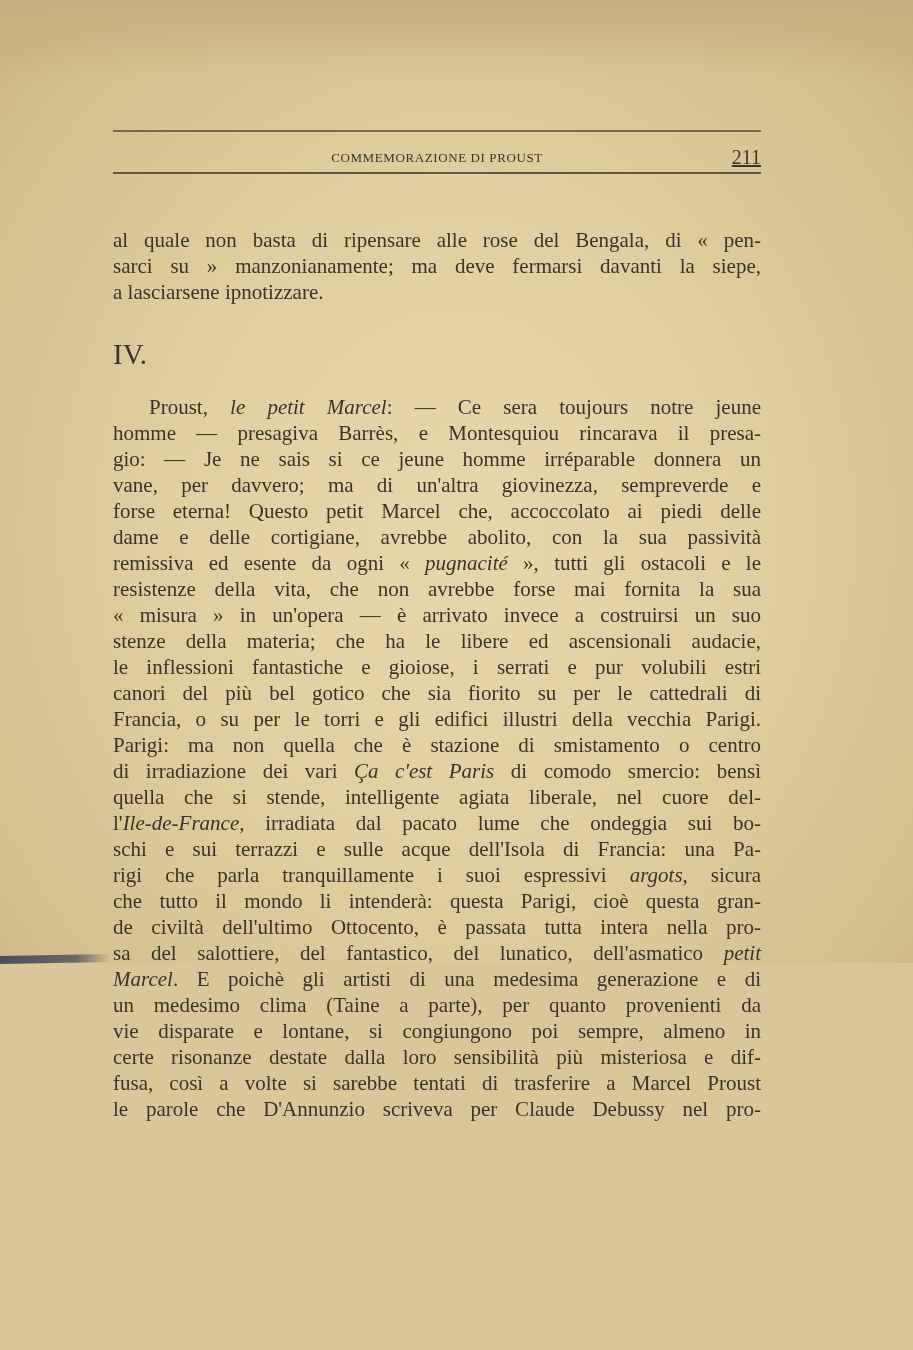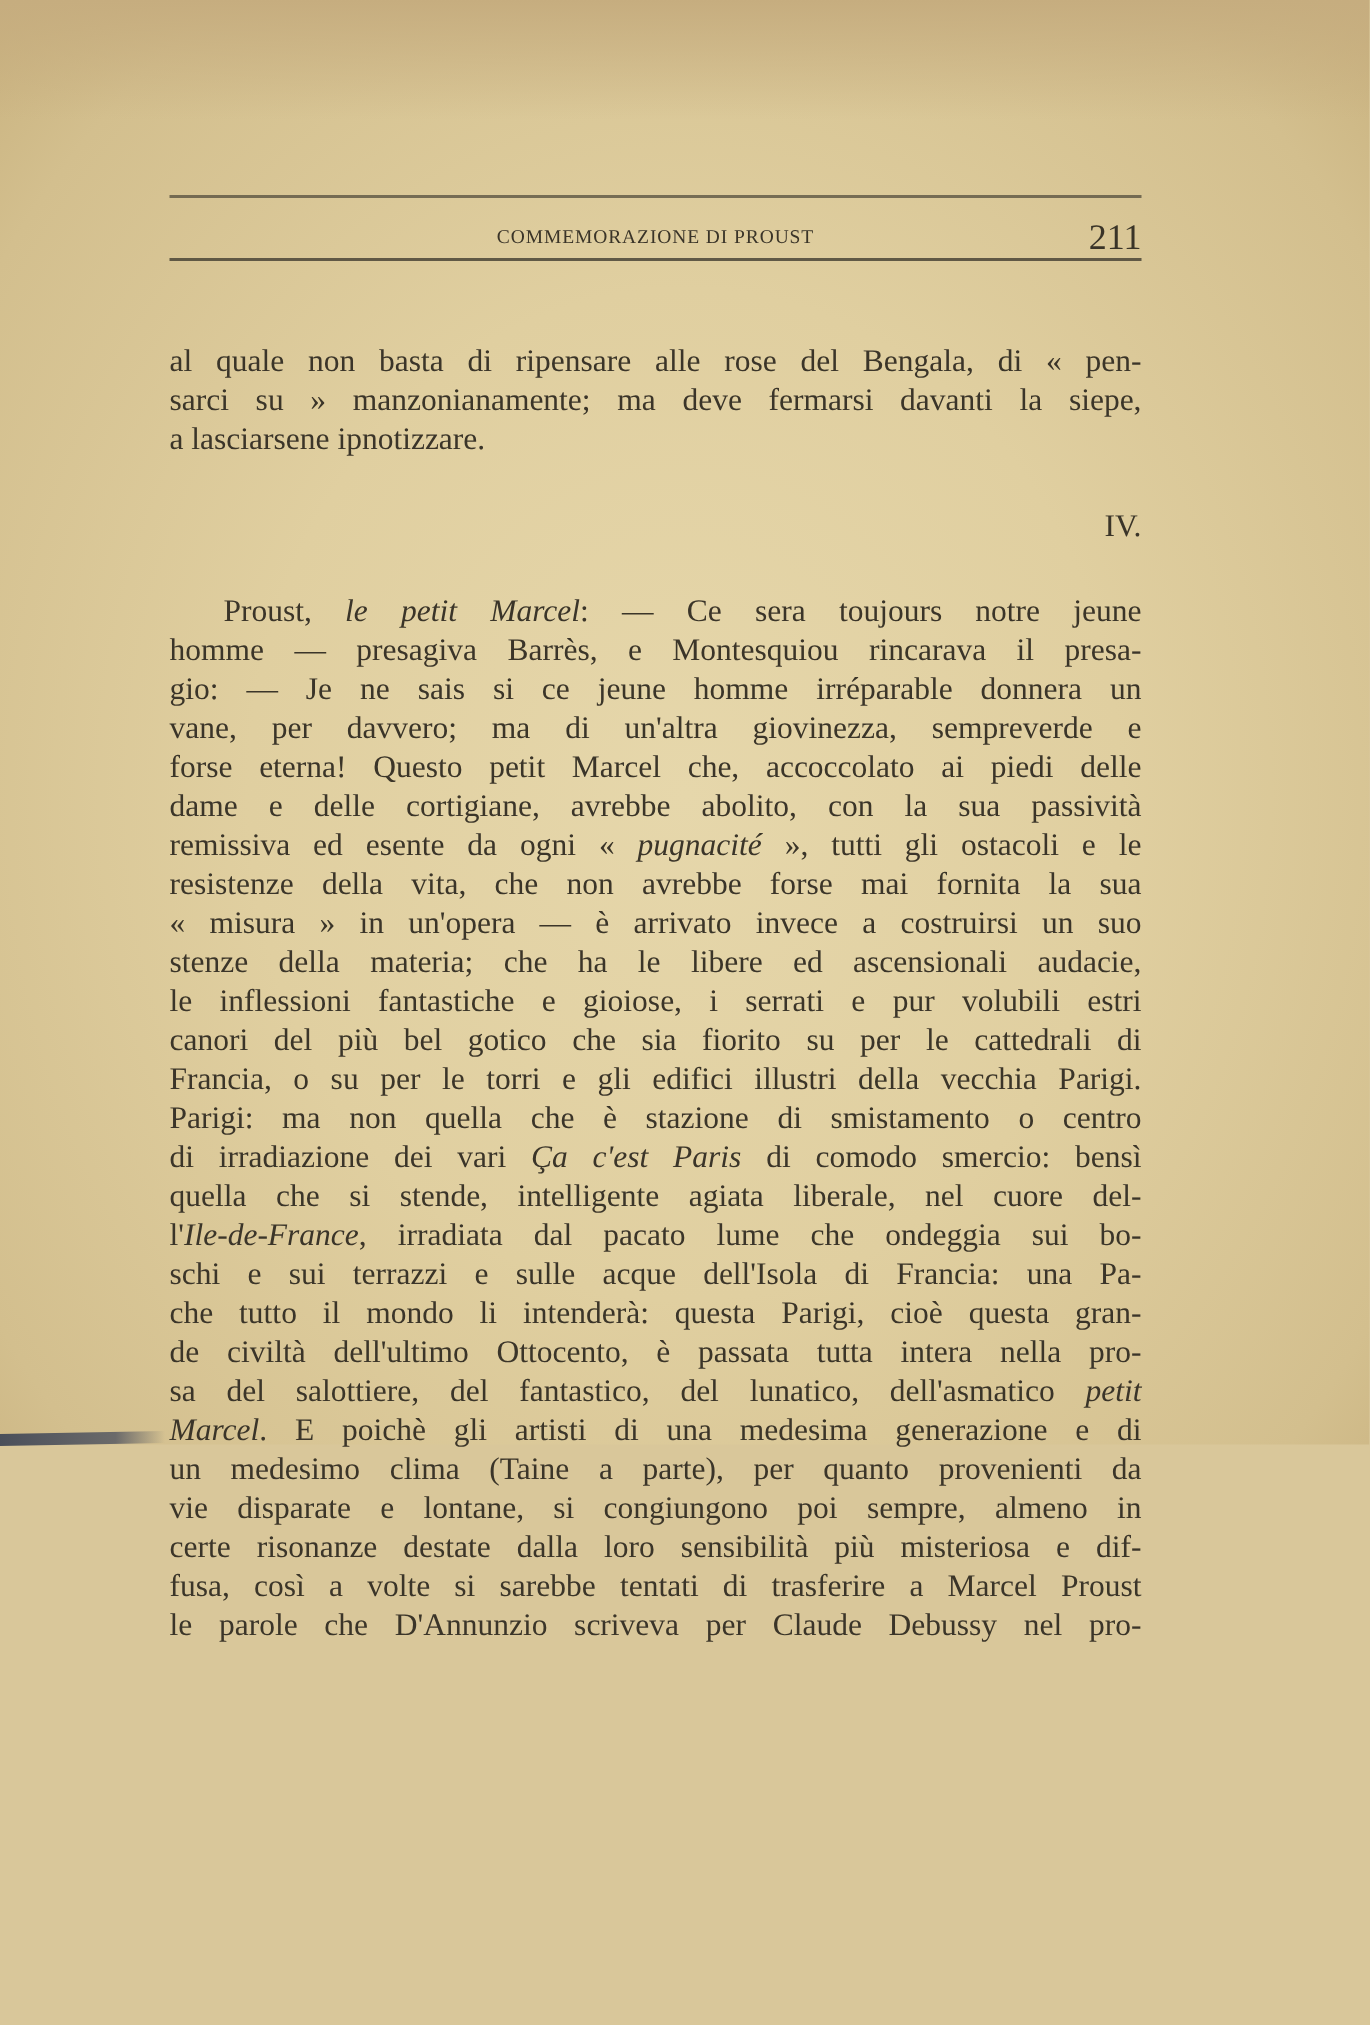--- a/index.html
+++ b/index.html
@@ -61,21 +61,22 @@
       right: 0;
       text-align: center;
       font-size: 13px;
       letter-spacing: 0.6px;
       top: 2px;
     }
     .page-number {
       position: absolute;
       right: 0;
       top: -2px;
-      font-size: 24px;
+      font-size: 20px;
+      text-decoration: underline;
     }
     .text-block {
       position: absolute;
       left: 113px;
       width: 648px;
       font-family: "Liberation Serif", serif;
       font-size: 21px;
       color: #3b3529;
     }
     .line {
@@ -93,23 +94,23 @@
     .line.indent {
       padding-left: 36px;
     }
     .block-1 { top: 227px; }
     .block-2 { top: 394px; }
     .section-heading {
       position: absolute;
       top: 338px;
       left: 113px;
       width: 648px;
-      text-align: right;
+      text-align: left;
       font-family: "Liberation Serif", serif;
-      font-size: 21px;
+      font-size: 29px;
       color: #3b3529;
     }
     i { font-style: italic; }
   </style>
 </head>
 <body>
 
 <div class="page">
   <div class="rule top"></div>
   <div class="running-head">
@@ -138,20 +139,21 @@
       <span class="line"><span>« misura » in un'opera — è arrivato invece a costruirsi un suo</span></span>
       <span class="line"><span>stenze della materia; che ha le libere ed ascensionali audacie,</span></span>
       <span class="line"><span>le inflessioni fantastiche e gioiose, i serrati e pur volubili estri</span></span>
       <span class="line"><span>canori del più bel gotico che sia fiorito su per le cattedrali di</span></span>
       <span class="line"><span>Francia, o su per le torri e gli edifici illustri della vecchia Parigi.</span></span>
       <span class="line"><span>Parigi: ma non quella che è stazione di smistamento o centro</span></span>
       <span class="line"><span>di irradiazione dei vari </span><i>Ça c'est Paris</i><span> di comodo smercio: bensì</span></span>
       <span class="line"><span>quella che si stende, intelligente agiata liberale, nel cuore del-</span></span>
       <span class="line"><span>l'</span><i>Ile-de-France</i><span>, irradiata dal pacato lume che ondeggia sui bo-</span></span>
       <span class="line"><span>schi e sui terrazzi e sulle acque dell'Isola di Francia: una Pa-</span></span>
+      <span class="line"><span>rigi che parla tranquillamente i suoi espressivi </span><i>argots</i><span>, sicura</span></span>
       <span class="line"><span>che tutto il mondo li intenderà: questa Parigi, cioè questa gran-</span></span>
       <span class="line"><span>de civiltà dell'ultimo Ottocento, è passata tutta intera nella pro-</span></span>
       <span class="line"><span>sa del salottiere, del fantastico, del lunatico, dell'asmatico </span><i>petit</i></span>
       <span class="line"><i>Marcel</i><span>. E poichè gli artisti di una medesima generazione e di</span></span>
       <span class="line"><span>un medesimo clima (Taine a parte), per quanto provenienti da</span></span>
       <span class="line"><span>vie disparate e lontane, si congiungono poi sempre, almeno in</span></span>
       <span class="line"><span>certe risonanze destate dalla loro sensibilità più misteriosa e dif-</span></span>
       <span class="line"><span>fusa, così a volte si sarebbe tentati di trasferire a Marcel Proust</span></span>
       <span class="line"><span>le parole che D'Annunzio scriveva per Claude Debussy nel pro-</span></span>
     </div>

